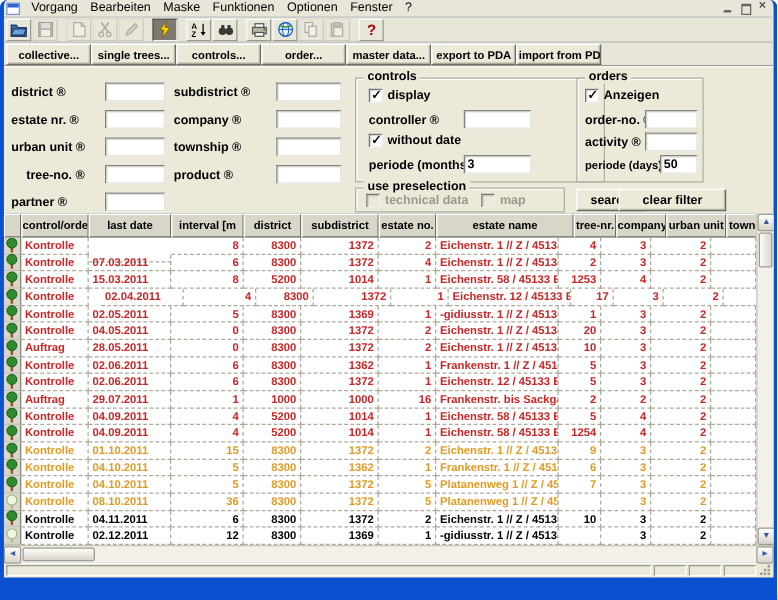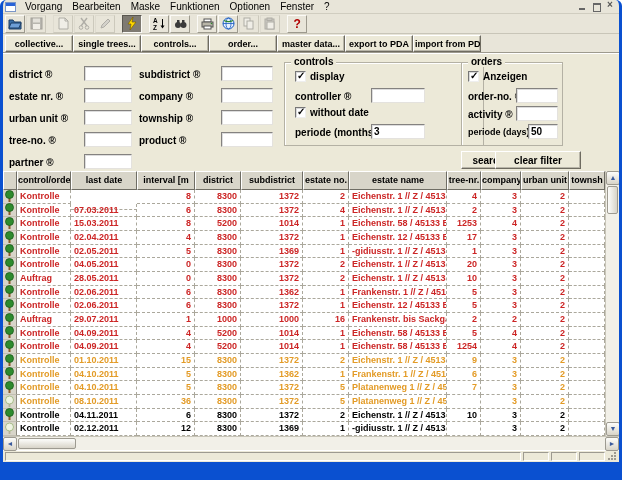--- a/index.html
+++ b/index.html
@@ -240,21 +240,21 @@
         <span class="flabel" style="left: 136px; top: 15px;">subdistrict ®</span>
         <span class="tinput" style="left: 218px; top: 12px; width: 52px;"></span>
         <span class="flabel" style="left: 6px; top: 37px;">estate nr. ®</span>
         <span class="tinput" style="left: 81px; top: 34px; width: 48px;"></span>
         <span class="flabel" style="left: 136px; top: 37px;">company ®</span>
         <span class="tinput" style="left: 218px; top: 34px; width: 52px;"></span>
         <span class="flabel" style="left: 6px; top: 59px;">urban unit ®</span>
         <span class="tinput" style="left: 81px; top: 56px; width: 48px;"></span>
         <span class="flabel" style="left: 136px; top: 59px;">township ®</span>
         <span class="tinput" style="left: 218px; top: 56px; width: 52px;"></span>
-        <span class="flabel" style="left: 6px; top: 81px;">tree-no. ®</span>
+        <span class="flabel" style="left: 18px; top: 81px;">tree-no. ®</span>
         <span class="tinput" style="left: 81px; top: 78px; width: 48px;"></span>
         <span class="flabel" style="left: 136px; top: 81px; text-align: center;">product ®</span>
         <span class="tinput" style="left: 218px; top: 78px; width: 52px;"></span>
         <span class="flabel" style="left: 6px; top: 103px;">partner ®</span>
         <span class="tinput" style="left: 81px; top: 100px; width: 48px;"></span>
       </div>
 
     <div class="group" style="left:281px; top:8px; width:200px; height:84px">
       <span class="glegend">controls</span>
       <span class="cb" style="left:10px; top:8px">
@@ -278,37 +278,48 @@
         <span>Anzeigen</span>
       </span>
       <span class="flabel" style="left:6px; top:28px">order-no. ®</span>
       <span class="tinput" style="left:54px; top:25px; width:42px"></span>
       <span class="flabel" style="left:6px; top:46px">activity ®</span>
       <span class="tinput" style="left:54px; top:43px; width:42px"></span>
       <span class="flabel" style="left:6px; top:64px; font-size:9px">periode (days)</span>
       <span class="tinput" style="left:66px; top:61px; width:30px">50</span>
     </div>
 
+    <div class="group" style="left:281px; top:96px; width:168px; height:20px">
+      <span class="glegend">use preselection</span>
+      <span class="cb disabled" style="left:8px; top:4px">
+        <span class="cbbox"></span>
+        <span>technical data</span>
+      </span>
+      <span class="cb disabled" style="left:100px; top:4px">
+        <span class="cbbox"></span>
+        <span>map</span>
+      </span>
+    </div>
 
     <button class="formbtn" style="left:458px; top:97px; width:55px">search</button>
     <button class="formbtn" style="left:492px; top:97px; width:86px">clear filter</button>
   </div>
 
   <div class="tablewrap">
     <div style="display:flex; flex:1; overflow:hidden;">
       <div style="display:flex; flex-direction:column; width:602px; overflow:hidden;">
         <div class="thead" id="thead">
             <div class="hcell" style="width: 14px;"></div>
             <div class="hcell" style="width: 54px;">control/order</div>
             <div class="hcell" style="width: 66px;">last date</div>
             <div class="hcell" style="width: 58px;">interval [m</div>
             <div class="hcell" style="width: 46px;">district</div>
             <div class="hcell" style="width: 62px;">subdistrict</div>
             <div class="hcell" style="width: 46px;">estate no.</div>
-            <div class="hcell" style="width: 98px;">estate name</div>
+            <div class="hcell" style="width: 110px;">estate name</div>
             <div class="hcell" style="width: 34px;">tree-nr.</div>
             <div class="hcell" style="width: 40px;">company</div>
             <div class="hcell" style="width: 48px;">urban unit</div>
             <div class="hcell" style="width: 36px;">townsh</div>
           </div>
         <div class="tbody" id="tbody">
             <div class="trow">
               <div class="icocell">
                 <svg width="11" height="13" viewBox="0 0 11 13">
                   <rect x="4.5" y="7" width="2" height="5" fill="#8a5a2a"></rect>
@@ -366,21 +377,21 @@
               <div class="tcell c-red num" style="width: 36px;"></div>
             </div>
             <div class="trow">
               <div class="icocell">
                 <svg width="11" height="13" viewBox="0 0 11 13">
                   <rect x="4.5" y="7" width="2" height="5" fill="#8a5a2a"></rect>
                   <circle cx="5.5" cy="4.5" r="4" fill="#2e8b2e" stroke="#1a5c1a" stroke-width="0.8"></circle>
                 </svg>
               </div>
               <div class="tcell c-red" style="width: 54px;">Kontrolle</div>
-              <div class="tcell c-red" style="width: 66px;">02.04.2011</div>
+              <div class="tcell c-red" style="width: 66px; margin-left: 10px;">02.04.2011</div>
               <div class="tcell c-red num" style="width: 58px;">4</div>
               <div class="tcell c-red num" style="width: 46px;">8300</div>
               <div class="tcell c-red num" style="width: 62px;">1372</div>
               <div class="tcell c-red num" style="width: 46px;">1</div>
               <div class="tcell c-red" style="width: 98px;">Eichenstr. 12 / 45133 Es</div>
               <div class="tcell c-red num" style="width: 34px;">17</div>
               <div class="tcell c-red num" style="width: 40px;">3</div>
               <div class="tcell c-red num" style="width: 48px;">2</div>
               <div class="tcell c-red num" style="width: 36px;"></div>
             </div>

